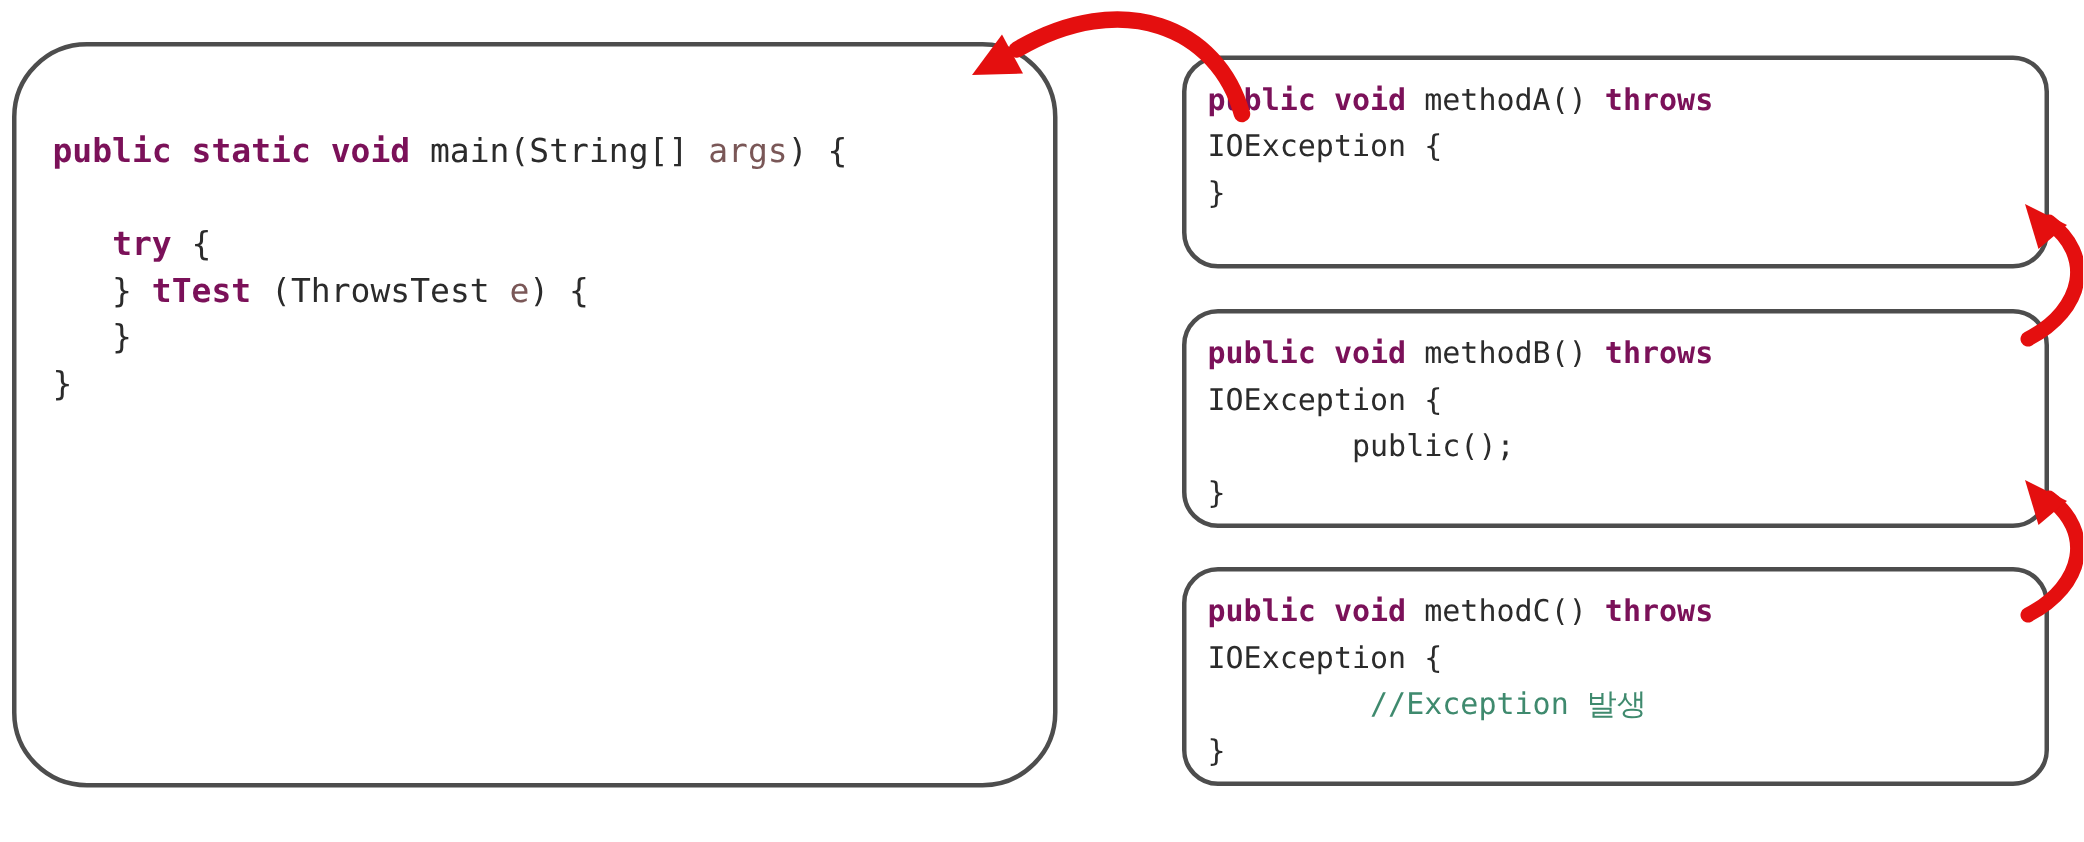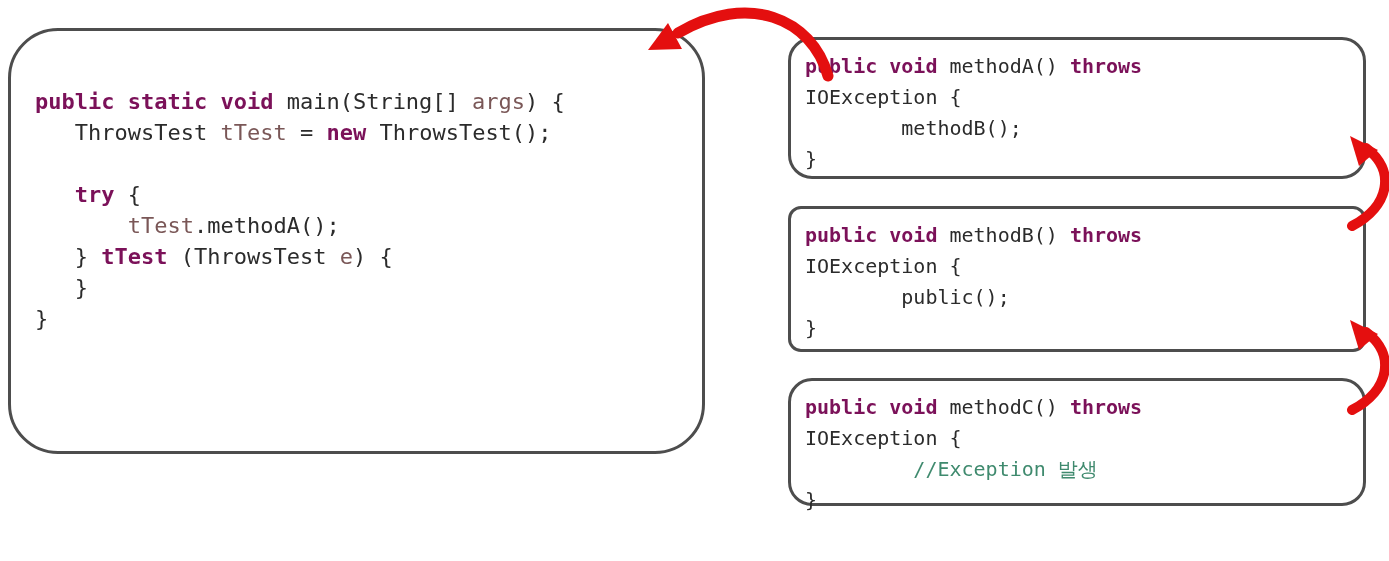--- a/index.html
+++ b/index.html
@@ -19,64 +19,61 @@
     background:var(--bg-color);
     overflow:hidden;
     font-family:"DejaVu Sans Mono","Liberation Mono",monospace;
   }
   .code-box{
     position:absolute;
     background:var(--bg-color);
     border:3px solid var(--border-color);
   }
   .box-main{
-    left:8px;top:28px;width:697px;height:426px;
+    left:8px;top:28px;width:697px;height:497px;
     border-radius:50px;
     padding:55px 20px 12px 24px;
     font-size:22px;line-height:31px;
   }
   .box-side{
     left:788px;width:578px;
     border-radius:24px;
     padding:11px 14px 0 14px;
     font-size:20px;line-height:31px;
   }
   .box-methodA{top:37px;height:142px;}
-  .box-methodB{top:206px;height:146px;border-radius:13px;}
-  .box-methodC{top:378px;height:128px;}
+  .box-methodB{top:206px;height:146px;}
+  .box-methodC{top:378px;height:146px;}
   .code-line{white-space:pre;color:var(--plain-color);}
   .tok-kw{color:var(--kw-color);font-weight:bold;}
   .tok-pl{color:var(--plain-color);margin-top:24px;}
   .tok-var{color:var(--var-color);}
   .tok-cm{color:var(--comment-color);}
   .arrow-layer{
     position:absolute;left:0;top:0;width:1389px;height:561px;
     pointer-events:none;
   }
 </style>
 </head>
 <body>
 
 <div class="canvas">
 
   <div class="code-box box-main">
       <div class="code-line"><span class="tok-kw">public static void</span><span class="tok-pl"> main(String[] </span><span class="tok-var">args</span><span class="tok-pl">) {</span></div>
-      <div class="code-line"><span class="tok-pl">   ThrowsTest </span><span class="tok-var">tTest</span><span class="tok-pl"> = </span><span class="tok-kw">new</span><span class="tok-pl"> ThrowsTest();</span></div>
       <div class="code-line">&nbsp;</div>
       <div class="code-line"><span class="tok-pl">   </span><span class="tok-kw">try</span><span class="tok-pl"> {</span></div>
-      <div class="code-line"><span class="tok-pl">       </span><span class="tok-var">tTest</span><span class="tok-pl">.methodA();</span></div>
       <div class="code-line"><span class="tok-pl">   } </span><span class="tok-kw">tTest</span><span class="tok-pl"> (ThrowsTest </span><span class="tok-var">e</span><span class="tok-pl">) {</span></div>
       <div class="code-line"><span class="tok-pl">   }</span></div>
       <div class="code-line"><span class="tok-pl">}</span></div>
     </div>
 
   <div class="code-box box-side box-methodA">
       <div class="code-line"><span class="tok-kw">public void</span><span class="tok-pl"> methodA() </span><span class="tok-kw">throws</span></div>
       <div class="code-line"><span class="tok-pl">IOException {</span></div>
-      <div class="code-line"><span class="tok-pl">        methodB();</span></div>
       <div class="code-line"><span class="tok-pl">}</span></div>
     </div>
 
   <div class="code-box box-side box-methodB">
       <div class="code-line"><span class="tok-kw">public void</span><span class="tok-pl"> methodB() </span><span class="tok-kw">throws</span></div>
       <div class="code-line"><span class="tok-pl">IOException {</span></div>
       <div class="code-line"><span class="tok-pl">        public();</span></div>
       <div class="code-line"><span class="tok-pl">}</span></div>
     </div>
 

